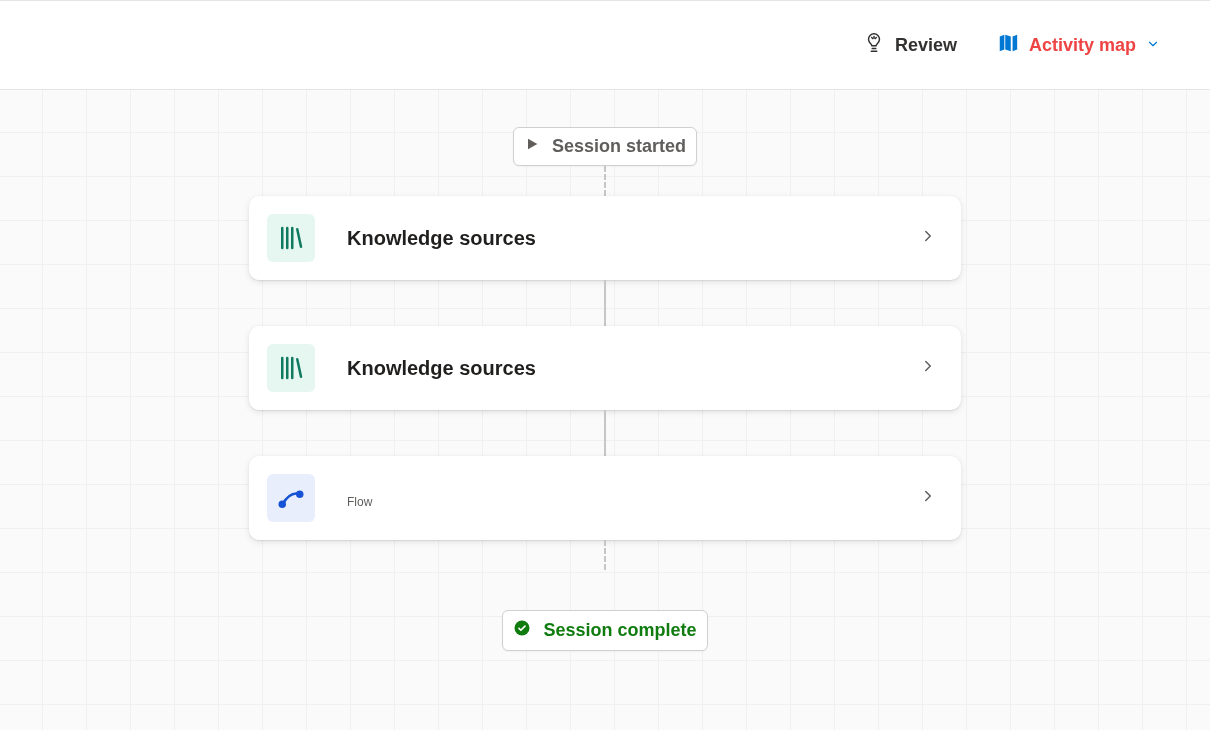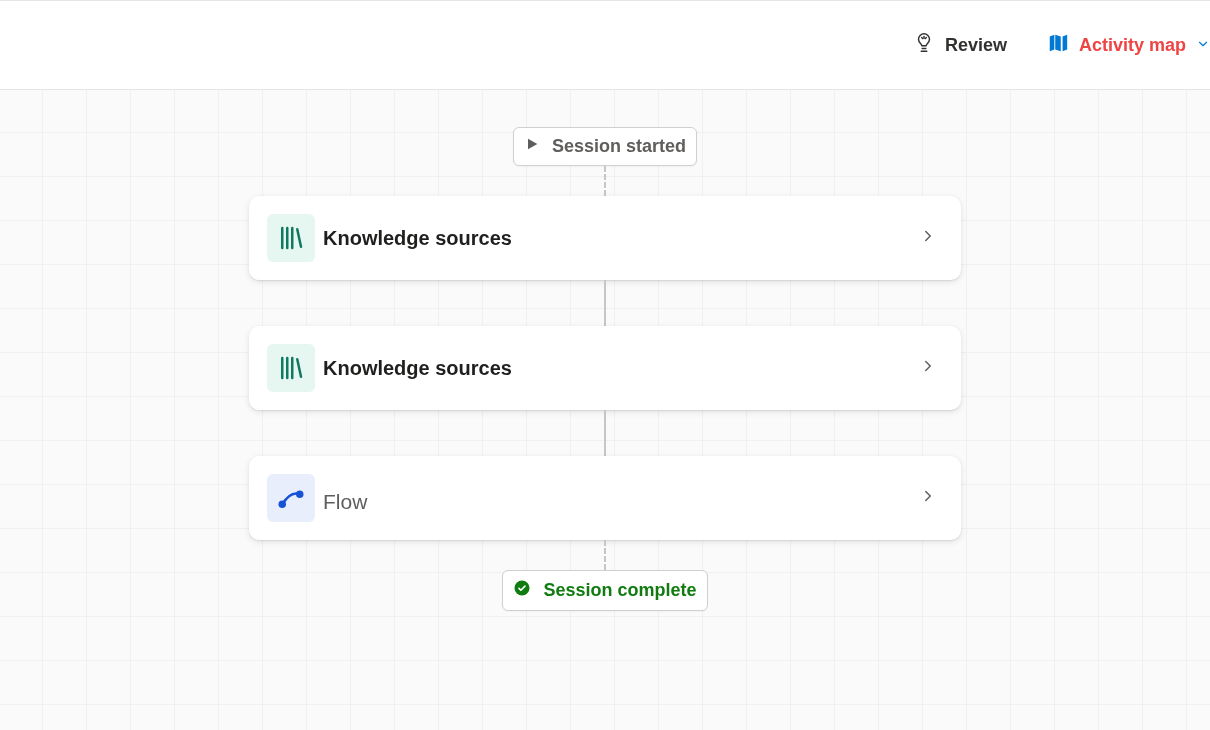--- a/index.html
+++ b/index.html
@@ -15,20 +15,21 @@
       background: #fafafa;
     }
     .header {
       height: 90px;
       background: #ffffff;
       border-top: 1px solid #e5e5e5;
       border-bottom: 1px solid #e5e5e5;
       display: flex;
       align-items: center;
       justify-content: flex-end;
+      padding-right: 50px;
       gap: 40px;
     }
     .header-btn {
       display: flex;
       align-items: center;
       gap: 10px;
       cursor: pointer;
       font-size: 18px;
       font-weight: 600;
     }
@@ -68,38 +69,39 @@
       padding: 8px 10px;
       font-size: 18px;
       font-weight: 600;
       box-shadow: 0 1px 2px rgba(0,0,0,0.04);
     }
     .pill-start {
       color: #605e5c;
     }
     .pill-complete {
       color: #107c10;
+      margin-top: 40px;
     }
     .connector {
       width: 2px;
       background: #c8c6c4;
     }
     .connector-dashed {
       width: 0;
       border-left: 2px dashed #c8c6c4;
     }
     .card {
       width: 712px;
       background: #ffffff;
       border-radius: 10px;
       box-shadow: 0 2px 6px rgba(0,0,0,0.10), 0 0.5px 1px rgba(0,0,0,0.08);
       display: flex;
       align-items: center;
       padding: 18px 24px 18px 18px;
-      gap: 8px;
+      gap: 32px;
       cursor: pointer;
     }
     .card-icon {
       width: 48px;
       height: 48px;
       border-radius: 6px;
       display: flex;
       align-items: center;
       justify-content: center;
       flex-shrink: 0;
@@ -115,21 +117,21 @@
       display: flex;
       flex-direction: column;
       gap: 2px;
     }
     .card-title {
       font-size: 20px;
       font-weight: 600;
       color: #201f1e;
     }
     .card-subtitle {
-      font-size: 21px;
+      font-size: 12px;
       font-weight: 400;
       color: #605e5c;
       margin-top: 8px;
     }
     .chevron-right {
       color: #605e5c;
       flex-shrink: 0;
     }
   </style>
 </head>

